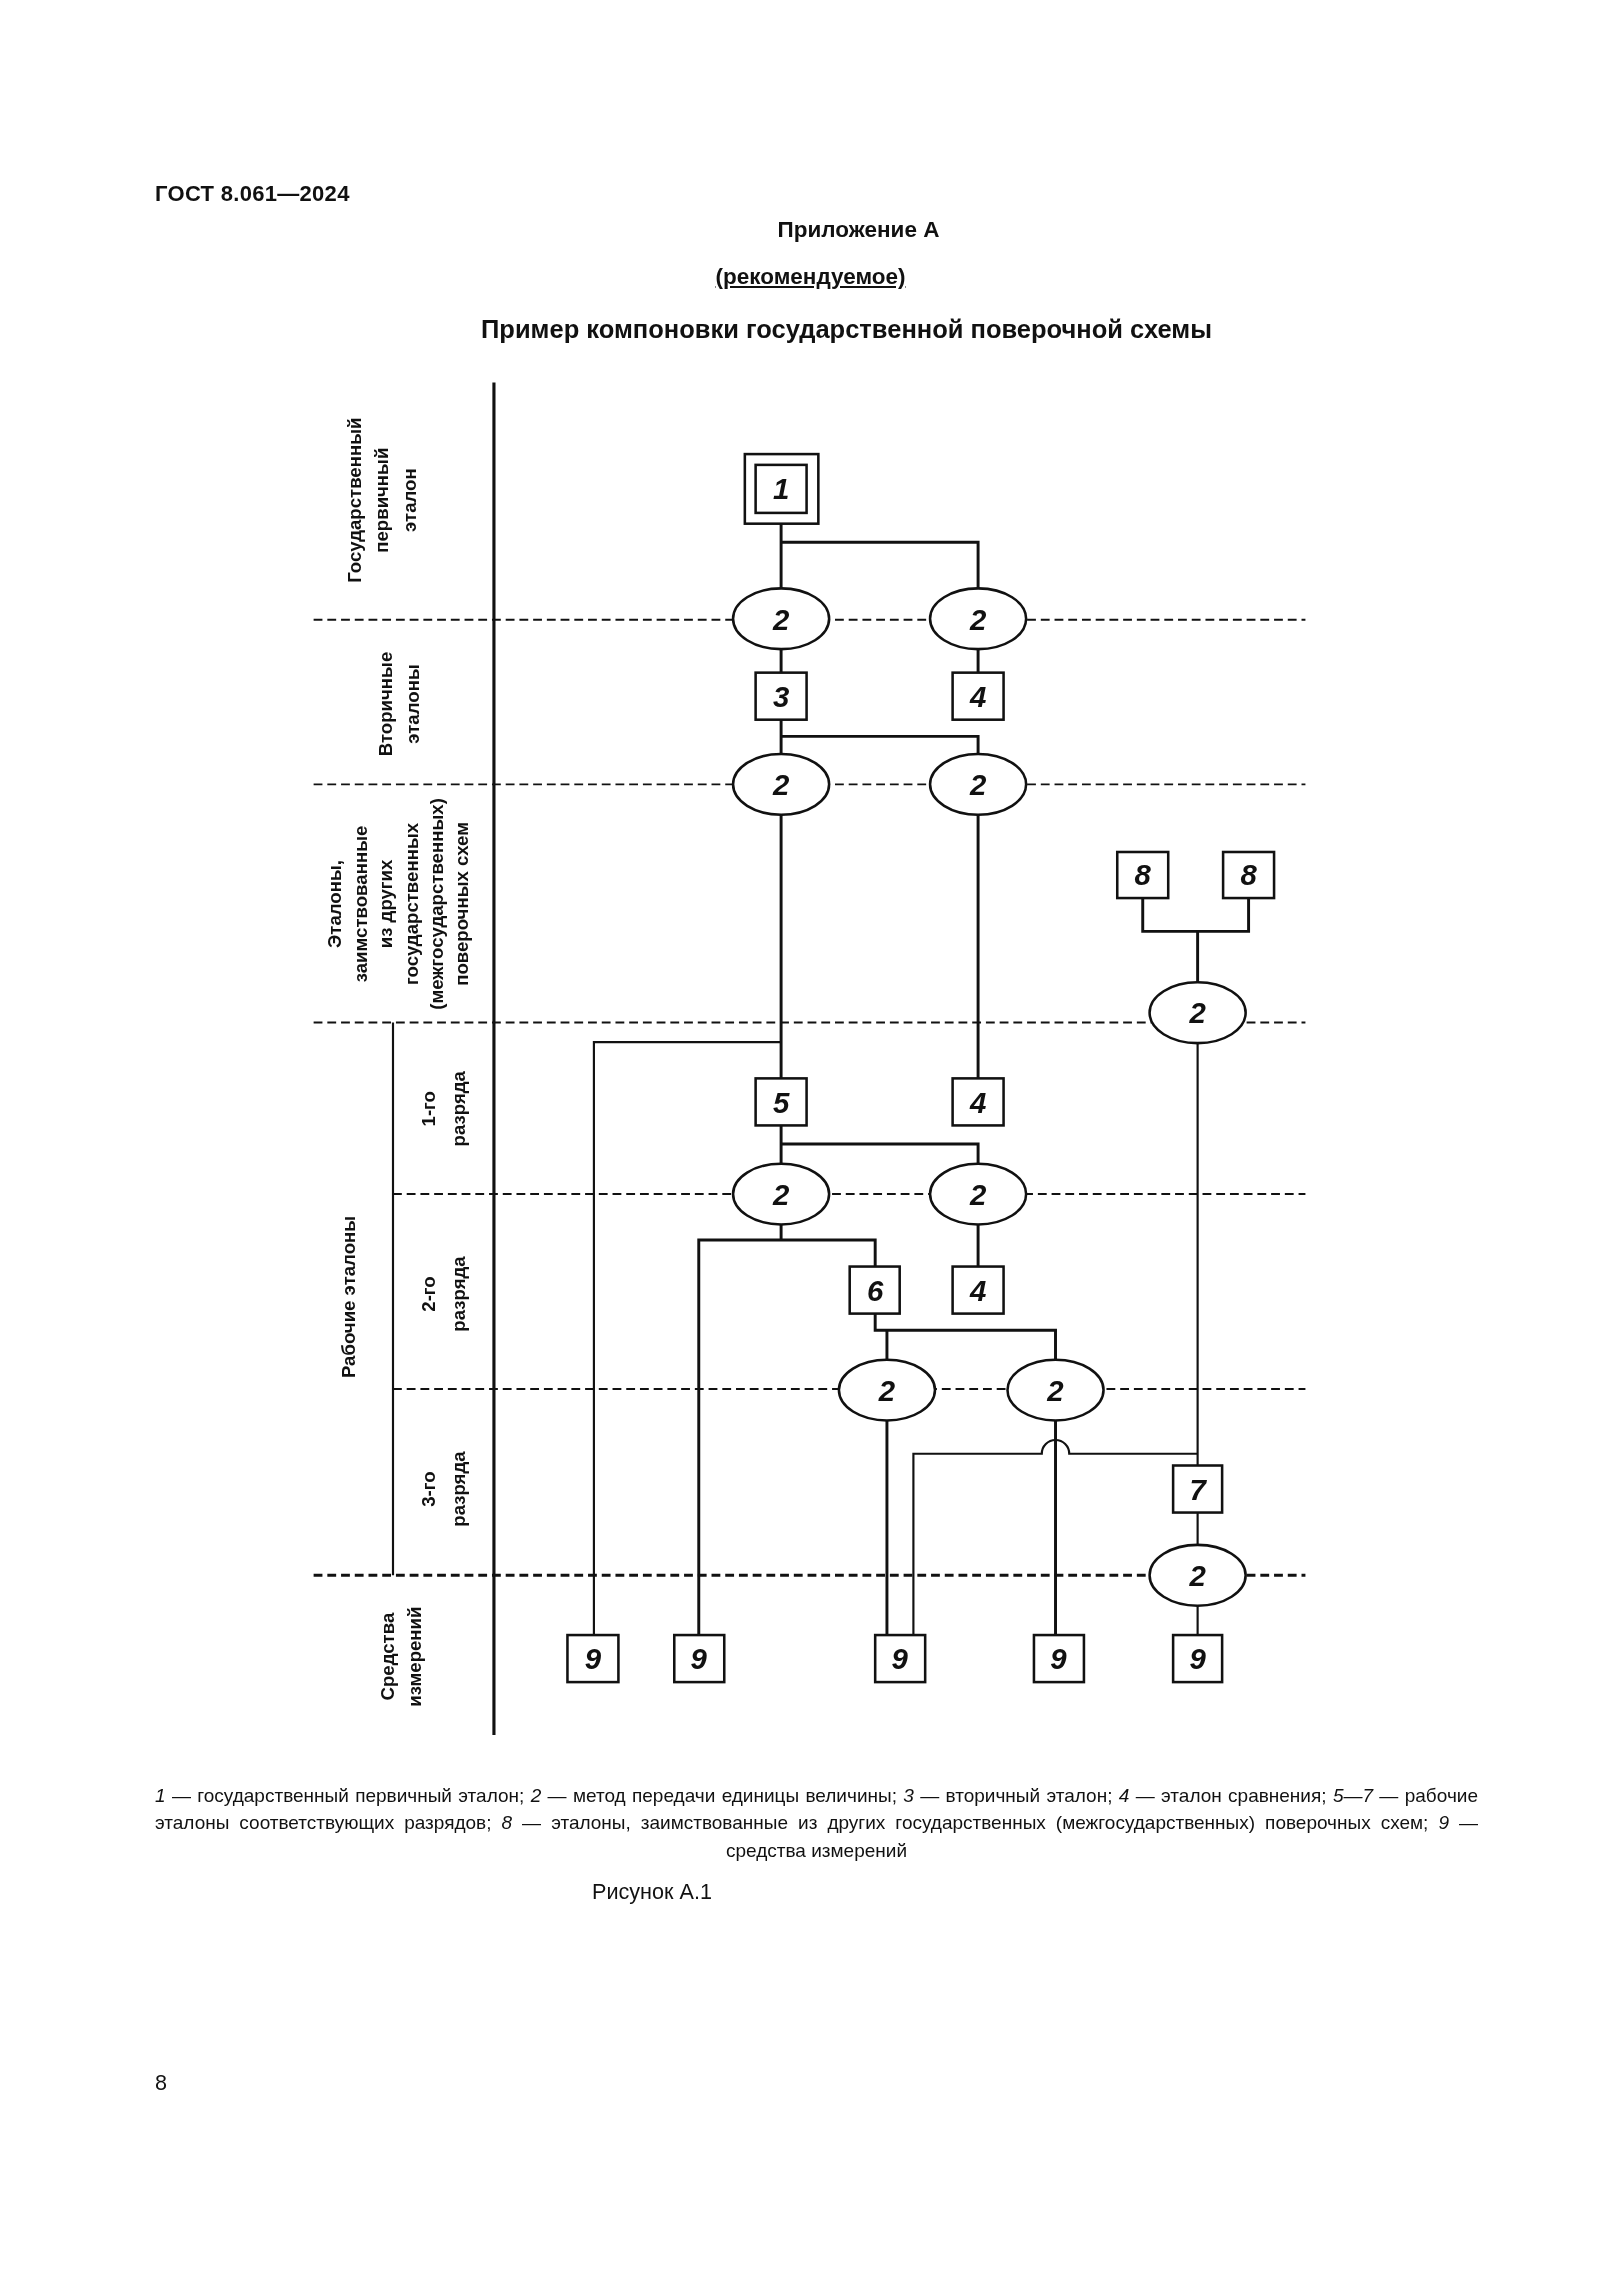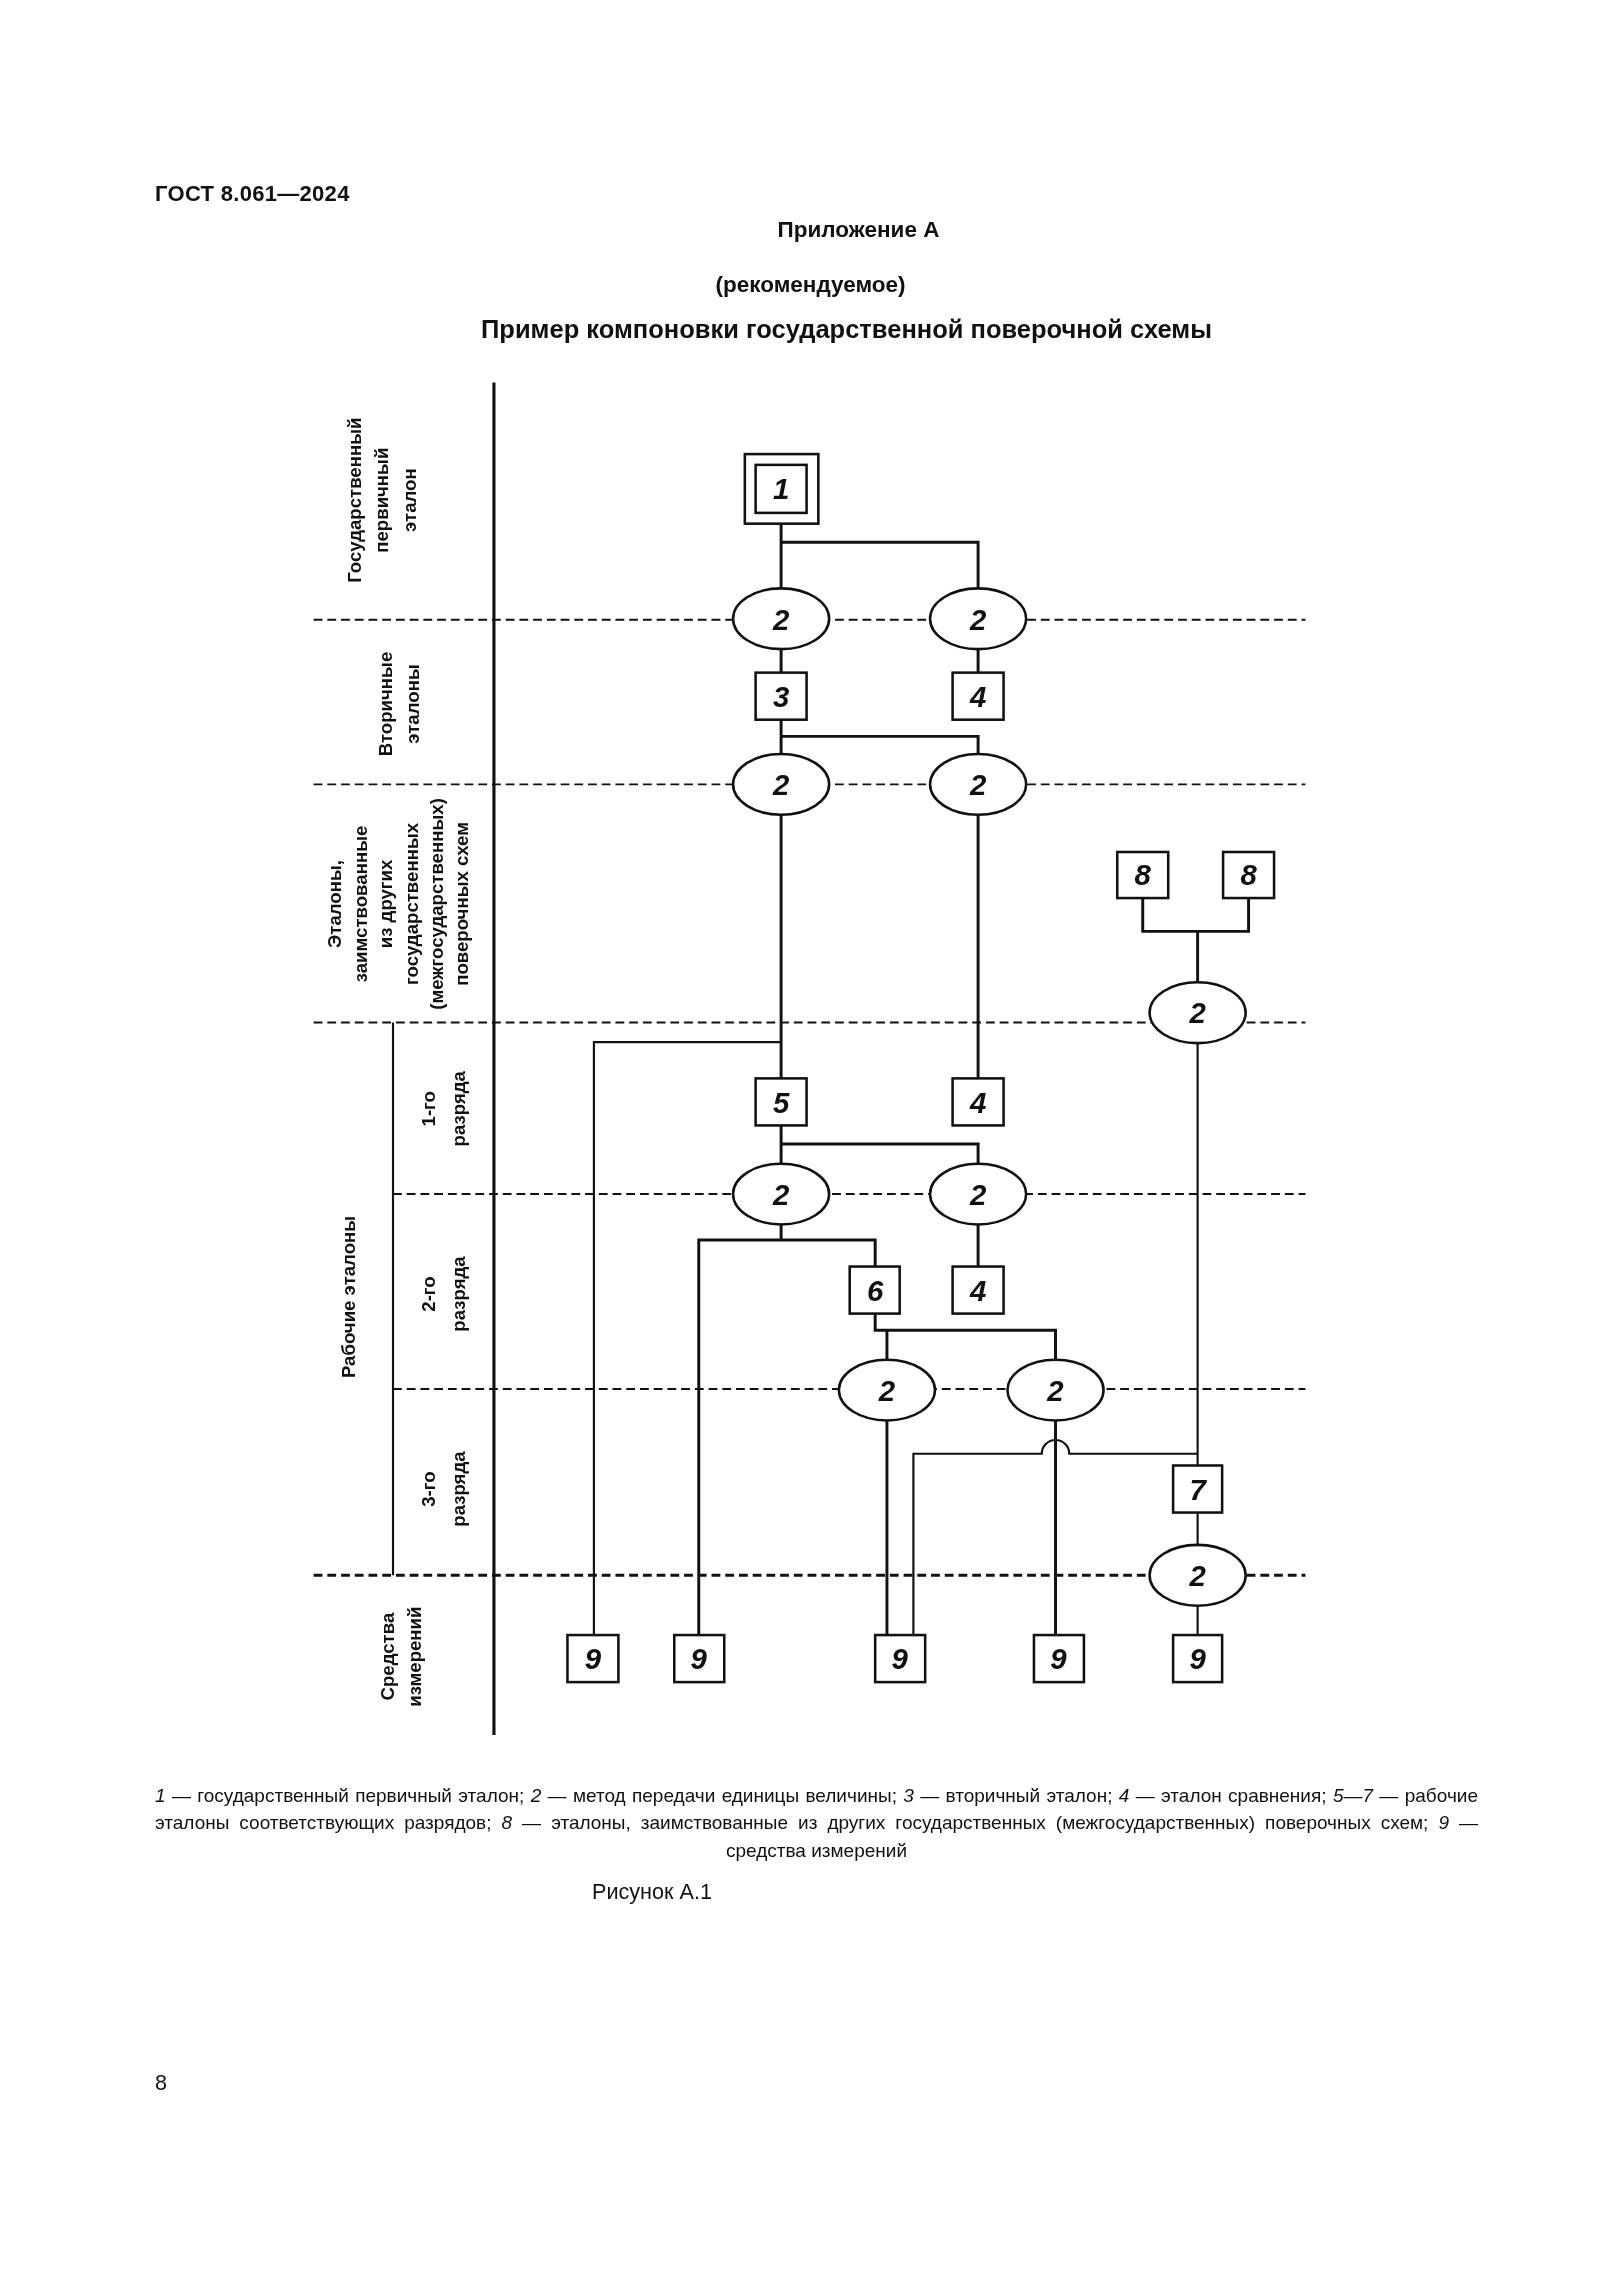--- a/index.html
+++ b/index.html
@@ -2,21 +2,21 @@
 <html><head>
 <meta charset="utf-8">
 <style>
   html, body { margin: 0; padding: 0; background: #ffffff; }
   body { width: 1621px; height: 2293px; position: relative; overflow: hidden;
          font-family: "Liberation Sans", sans-serif; color: #111111; }
   .abs { position: absolute; }
   .doc-code { left: 155px; top: 153px; font-size: 22px; font-weight: bold; letter-spacing: 0.3px; margin-top: 28px; }
   .appendix { left: 0; width: 1621px; text-align: center; font-weight: bold; font-size: 22.5px; }
   .appendix-title { top: 217px; padding-left: 48px; }
-  .appendix-sub { top: 272px; }
+  .appendix-sub { top: 264px; text-decoration: underline; }
   .fig-title { left: 0; width: 1621px; top: 315px; text-align: center; font-weight: bold; font-size: 25.5px; padding-left: 36px; }
   svg.diagram { position: absolute; left: 0; top: 0; }
   .caption { left: 155px; width: 1323px; top: 1782px; font-size: 19px; line-height: 27.4px; text-align: justify; text-align-last: center; }
   .caption i { font-style: italic; }
   .fig-label { left: 0; width: 1304px; top: 1879px; text-align: center; font-size: 21.6px; }
   .page-num { left: 155px; top: 2070px; font-size: 21.6px; }
   .lbl { font-family: "Liberation Sans", sans-serif; font-size: 19px; font-weight: bold; fill: #111; }
   .num { font-family: "Liberation Sans", sans-serif; font-size: 30px; font-weight: bold; font-style: italic; fill: #111; }
 </style>
 </head>

